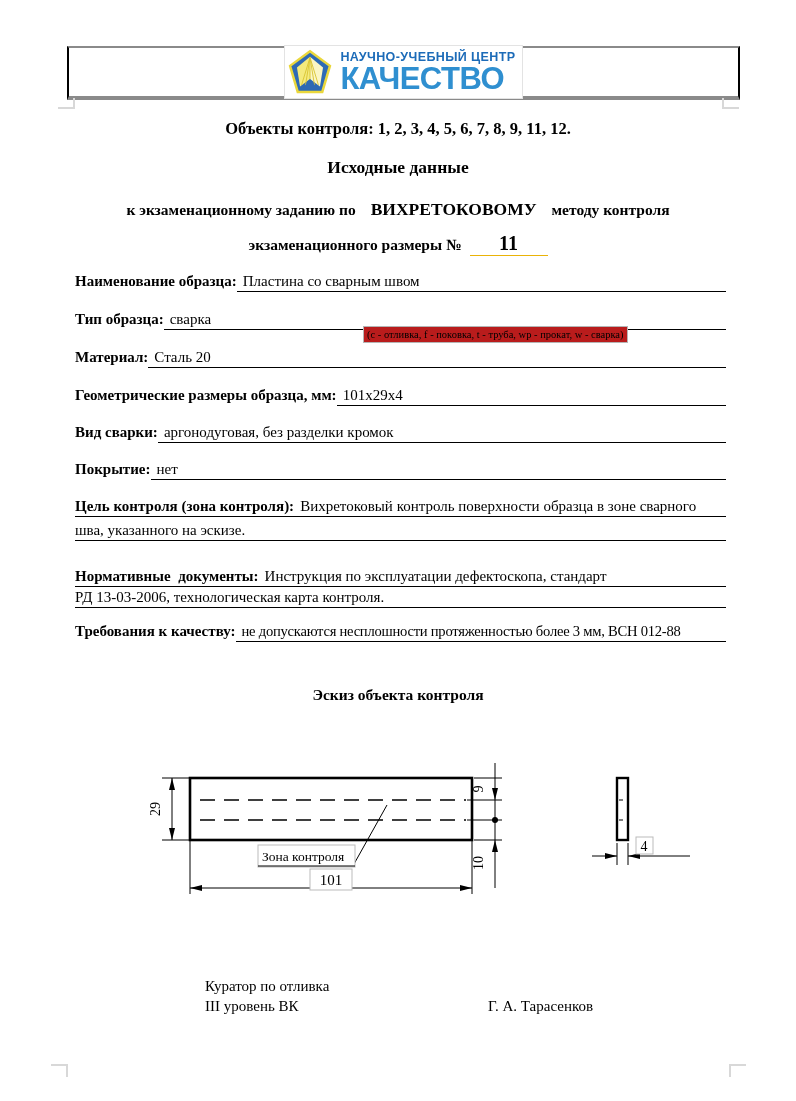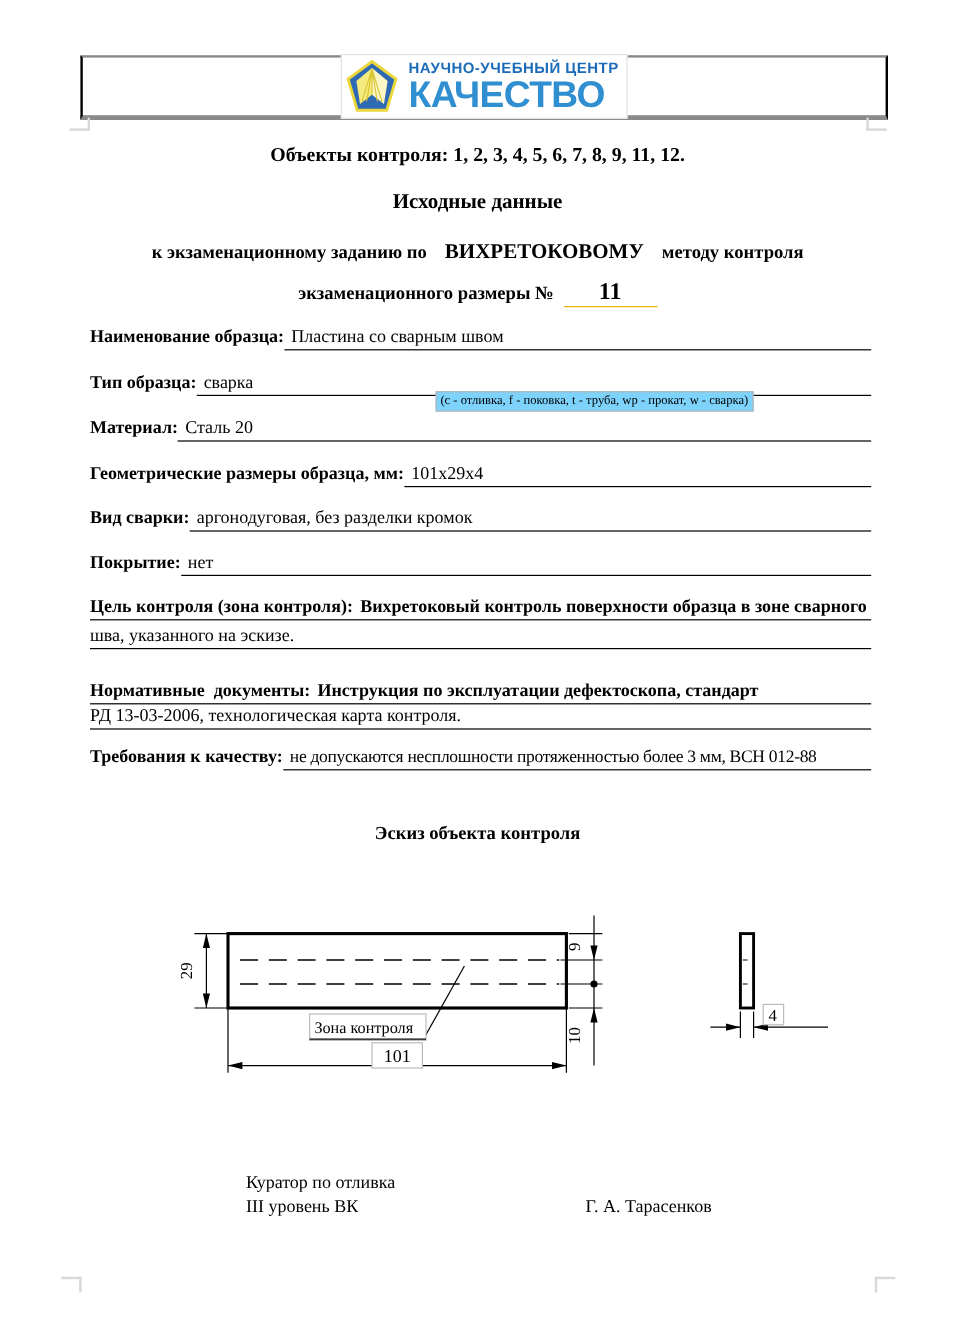--- a/index.html
+++ b/index.html
@@ -31,25 +31,25 @@
   .h-task{top:199px;font-size:15.5px;}
   .h-task .method{font-size:17.5px;margin:0 15px;}
   .h-number{top:232px;font-size:15.5px;}
   .h-number .num{display:inline-block;min-width:78px;text-align:center;border-bottom:1px solid #eab308;font-size:20px;margin-left:8px;}
   
   .field{position:absolute;left:75px;width:651px;display:flex;align-items:baseline;
          font-size:15px;line-height:19px;}
   .field .label{font-weight:700;white-space:pre;}
   .field .value{flex:1;border-bottom:1px solid #000;padding-left:6px;white-space:nowrap;}
   .field.ul-row{border-bottom:1px solid #000;}
-  .field.ul-row .value{border-bottom:none;font-weight:bold;}
+  .field.ul-row .value{border-bottom:none;}
   .cont-line{position:absolute;left:75px;width:651px;font-size:15px;line-height:19px;
              border-bottom:1px solid #000;white-space:nowrap;}
   .hint-box{position:absolute;left:363px;top:326px;font-size:10.5px;line-height:15px;
-            border:1px solid #b5b5b5;padding:0 3px;white-space:nowrap;background:#7dd3fc;}
+            border:1px solid #b5b5b5;padding:0 3px;white-space:nowrap;background:#b91c1c;}
   .tight{font-size:14.6px;letter-spacing:-.25px;}
   
   .h-sketch{top:686px;font-size:15.5px;}
   .sketch-svg{position:absolute;left:140px;top:753px;}
   
   .sig{position:absolute;font-size:15px;line-height:20px;}
   .sig-curator{left:205px;top:976px;}
   .sig-name{left:488px;top:996px;}
 </style>
 </head>

